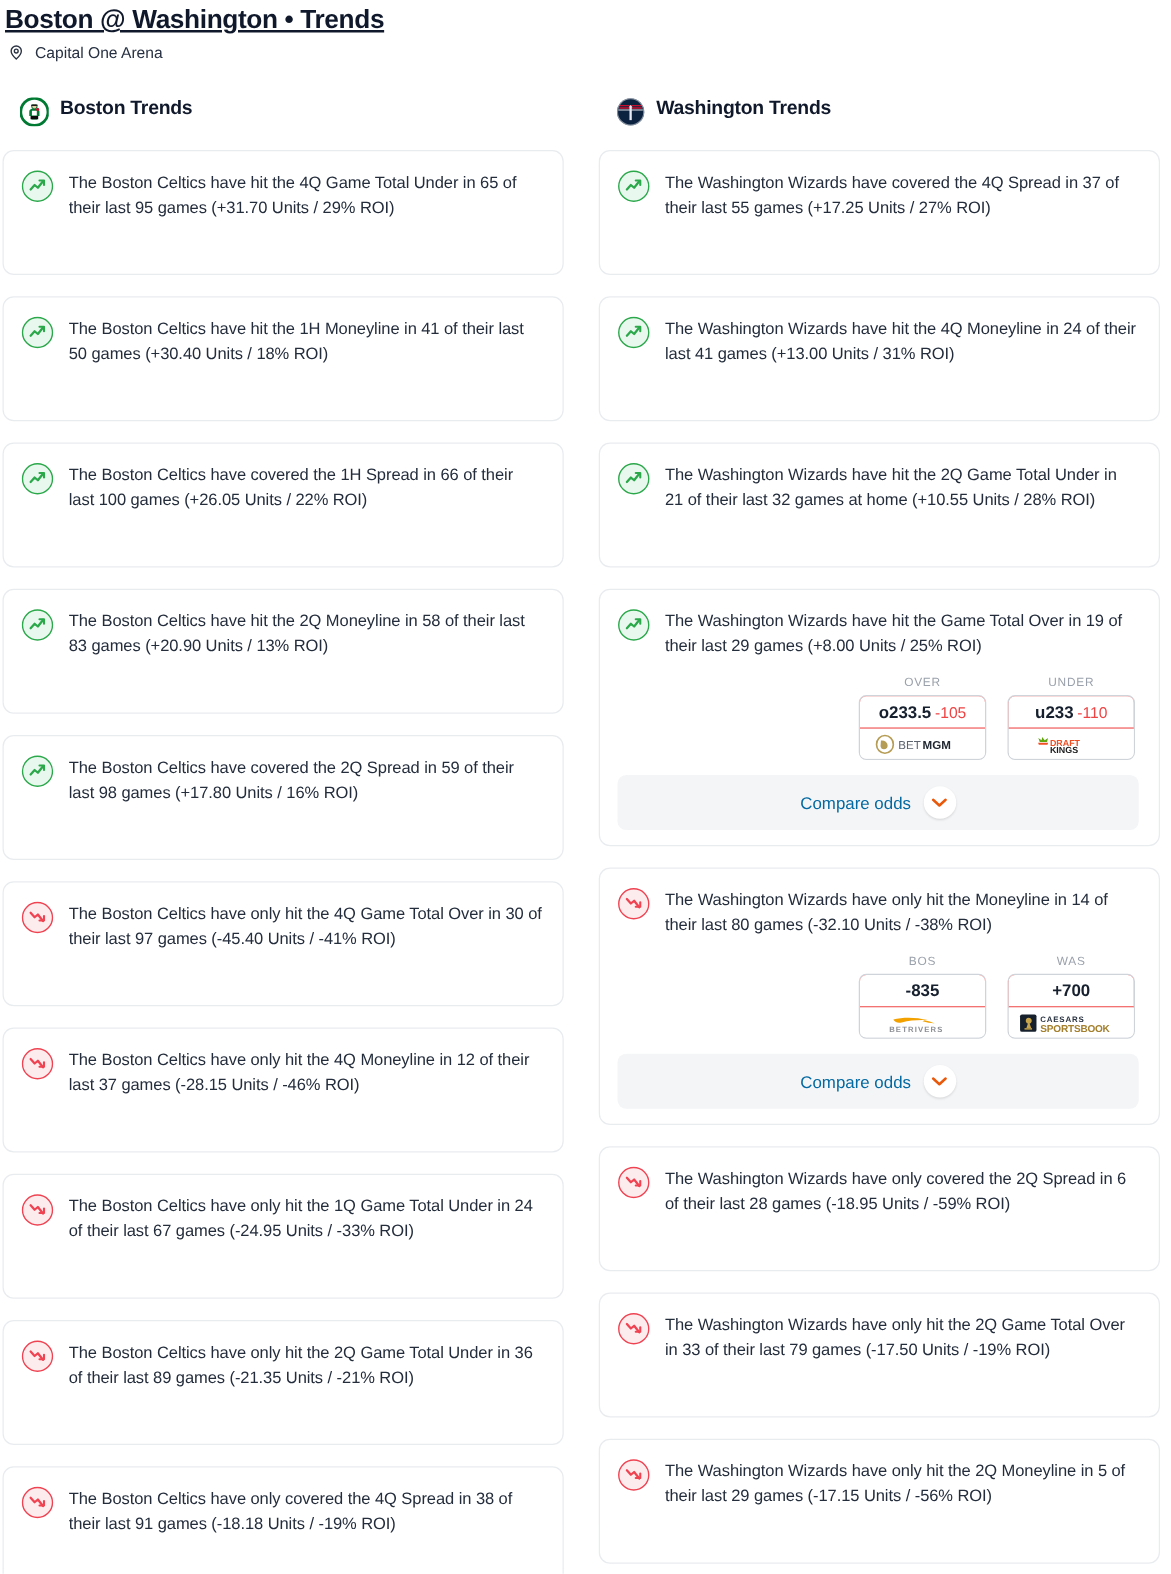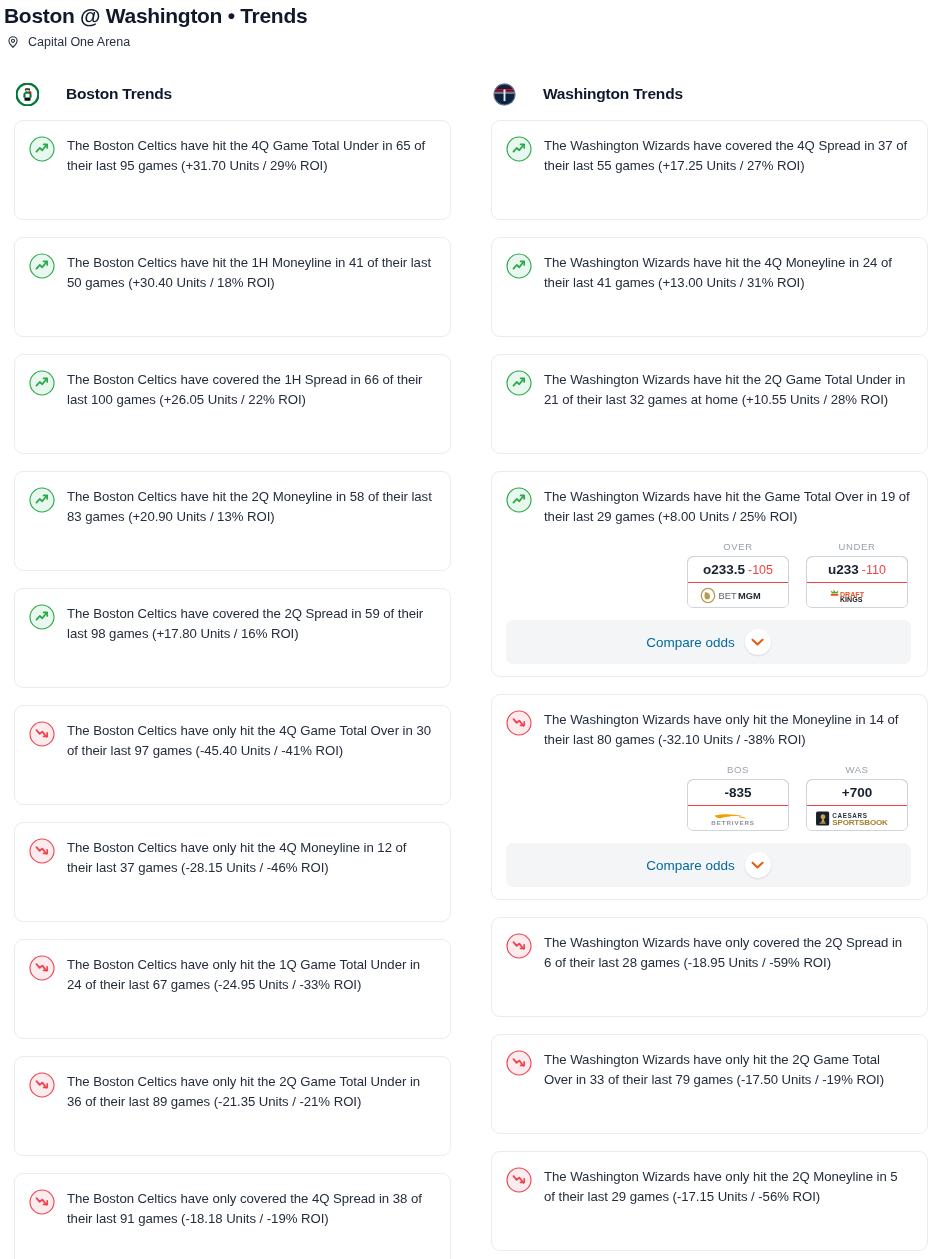--- a/index.html
+++ b/index.html
@@ -14,20 +14,21 @@
   .page { position: relative; width: 937px; height: 1259px; padding: 0; }
 
   
   .page-title {
     font-size: 21px;
     font-weight: bold;
     letter-spacing: -0.3px;
     color: #10192b;
     padding: 3px 0 0 4px;
     line-height: 26px;
+    text-decoration: underline;
   }
   .venue-row {
     display: flex;
     align-items: center;
     gap: 8px;
     padding: 5px 0 0 6px;
   }
   .venue-text { font-size: 12.5px; color: #273142; line-height: 16px; }
   .pin-icon { width: 14px; height: 14px; display: block; flex: 0 0 14px; }
 
@@ -38,22 +39,21 @@
     left: 0;
     width: 937px;
     display: flex;
     gap: 28px;
     padding: 0 2px;
   }
   .column { width: 449px; flex: 0 0 449px; }
 
   .col-head {
     display: flex;
-    align-items: center;
-    gap: 27px;
+    gap: 9px;
     padding-left: 14px;
     height: 32px;
   }
   .col-head-title {
     font-size: 15.5px;
     font-weight: bold;
     color: #10192b;
     letter-spacing: -0.2px;
   }
 
@@ -61,21 +61,20 @@
   .logo { width: 23px; height: 23px; flex: 0 0 23px; display: block; }
 
   
   .cards { margin-top: 10px; display: flex; flex-direction: column; gap: 17px; }
   .card {
     border: 1px solid #e9ecef;
     border-radius: 9px;
     background: #ffffff;
     padding: 14px 16px 14px 14px;
     min-height: 100px;
-    margin-left: 12px;
   }
   .card.with-odds { min-height: 0; padding-bottom: 12px; }
   .trend-row { display: flex; gap: 12px; align-items: flex-start; }
   .trend-icon { width: 26px; height: 26px; flex: 0 0 26px; margin-top: 1px; display: block; }
   .trend-text {
     font-size: 13.2px;
     line-height: 20px;
     color: #242d3c;
     letter-spacing: -0.05px;
     padding-top: 1px;

